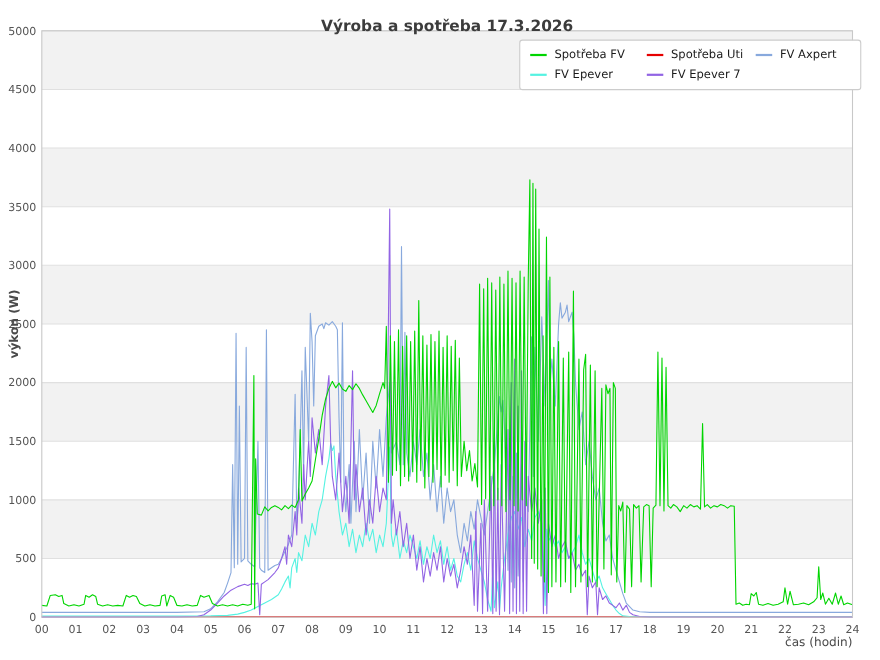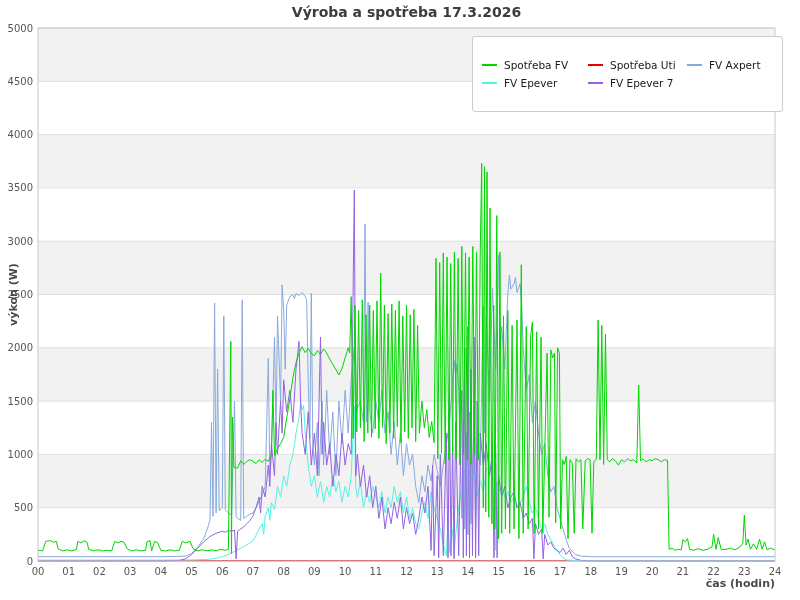--- a/index.html
+++ b/index.html
@@ -1,25 +1,25 @@
 <!DOCTYPE html>
 <html><head>
 <meta charset="utf-8">
 <style>
   html,body{margin:0;padding:0;background:#fff;}
   #figure{position:relative;width:800px;height:600px;background:#fff;overflow:hidden;
           font-family:"DejaVu Sans","Liberation Sans",sans-serif;}
   #plot{position:absolute;left:0;top:0;}
-  .title{position:absolute;left:38px;top:4px;width:737px;text-align:center;
+  .title{position:absolute;left:38px;top:16px;width:737px;text-align:center;
          font-size:14px;font-weight:bold;color:#3c3c3c;}
-  .xlabel{position:absolute;right:25px;top:577px;font-size:11px;font-weight:bold;color:#4a4a4a;}
+  .xlabel{position:absolute;right:25px;top:577px;font-size:11px;font-weight:normal;color:#4a4a4a;}
   .ylabel{position:absolute;left:-137px;top:288px;width:300px;text-align:center;
           transform:rotate(-90deg);font-size:11px;font-weight:bold;color:#4a4a4a;}
   #legend{position:absolute;left:472px;top:36px;background:#fff;border:1px solid #ccc;
-          border-radius:3px;padding:22px 9px;display:grid;
+          border-radius:3px;padding:7px 9px;display:grid;
           grid-template-columns:106px 99px 86px;row-gap:6px;align-items:center;}
   .li{display:flex;align-items:center;font-size:10.5px;color:#1a1a1a;white-space:nowrap;}
   .sw{display:inline-block;width:15px;height:2.5px;margin-right:7px;flex:0 0 15px;}
   text.tick{font-family:"DejaVu Sans","Liberation Sans",sans-serif;font-size:10px;fill:#555;}
 </style>
 </head>
 <body>
 
 <div id="figure">
   <svg id="plot" width="800" height="600">

